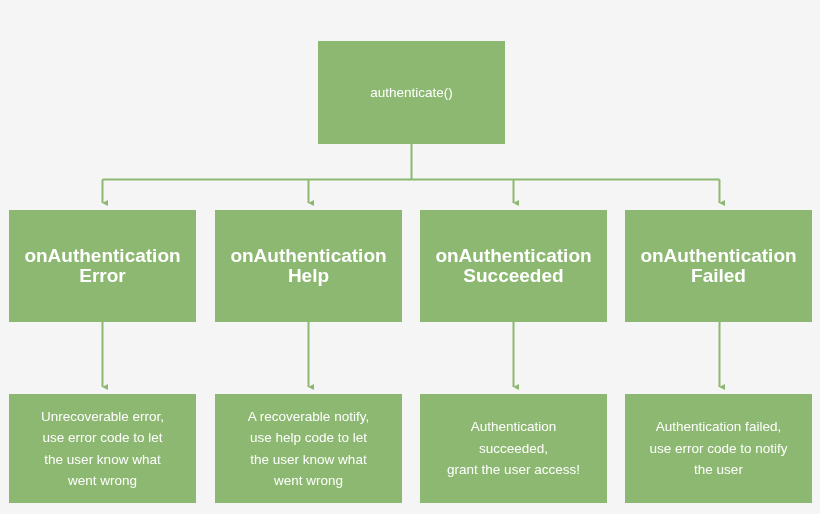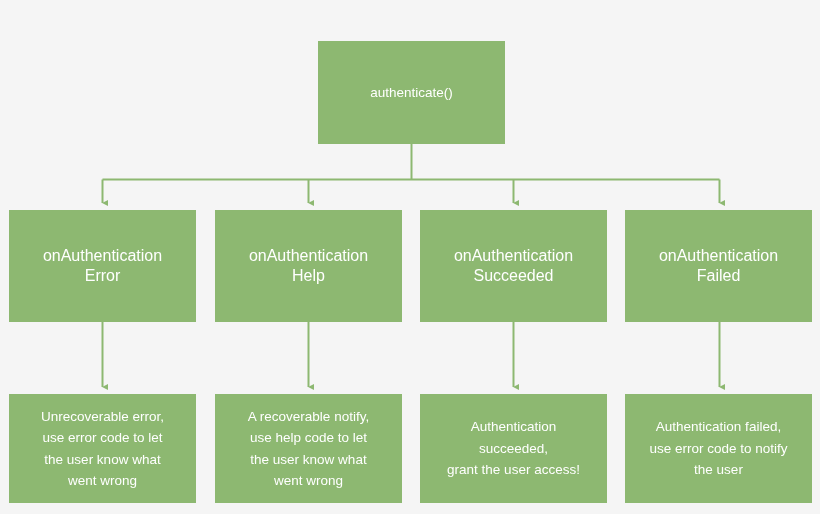--- a/index.html
+++ b/index.html
@@ -55,22 +55,23 @@
     font-size: 13.5px;
     line-height: 19px;
   }
   
   .node-callback {
     top: 210px;
     width: 187px;
     height: 112px;
   }
   .node-callback .node-label {
-    font-size: 16px;
+    font-size: 19px;
     line-height: 20px;
+    font-weight: bold;
   }
   
   .node-desc {
     top: 394px;
     width: 187px;
     height: 109px;
   }
   .node-desc .node-label {
     font-size: 13.5px;
     line-height: 21.5px;

